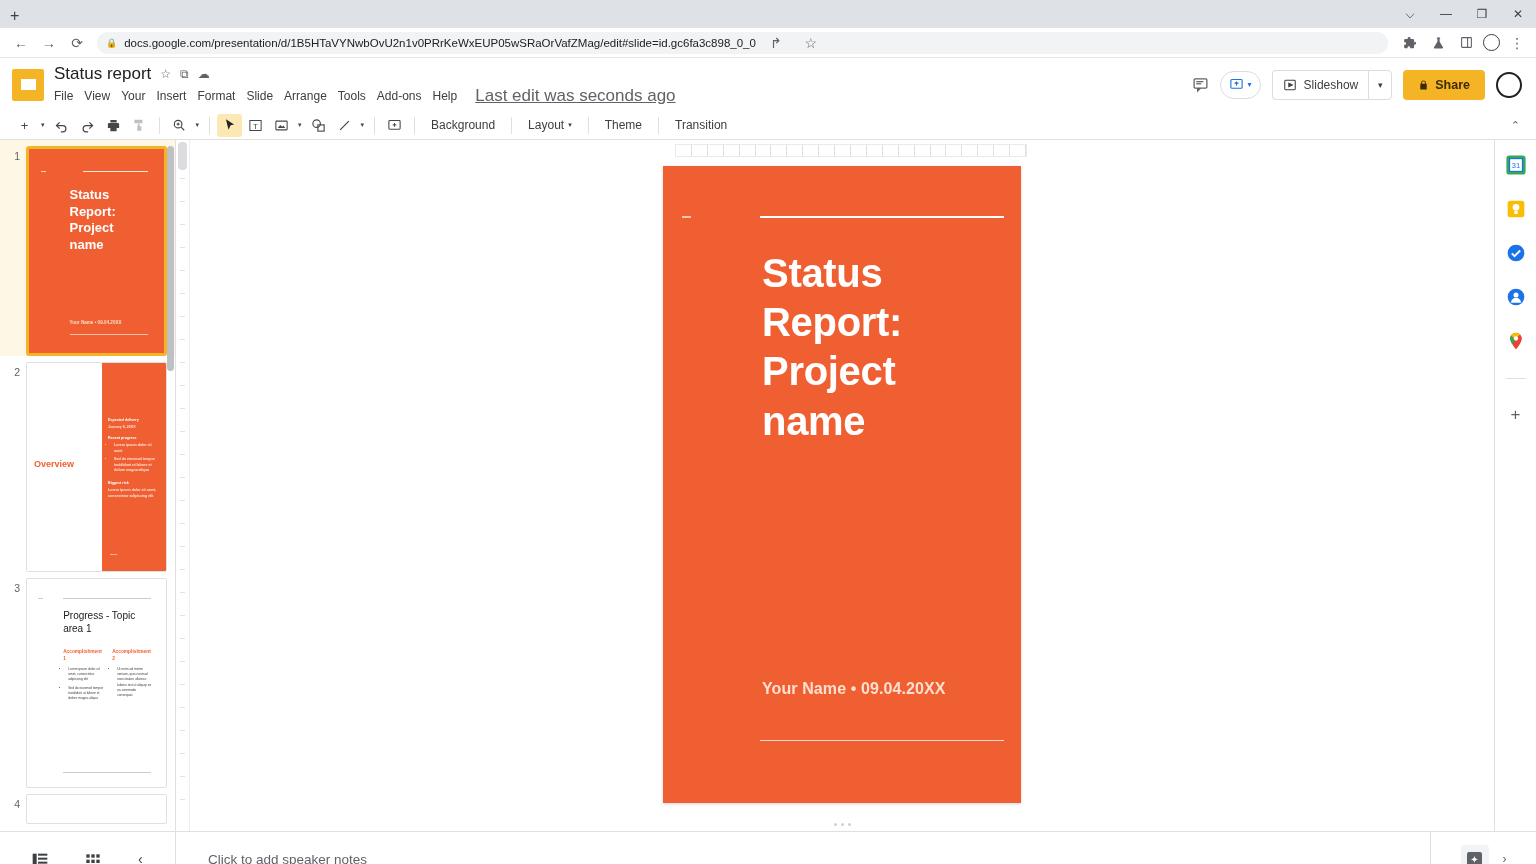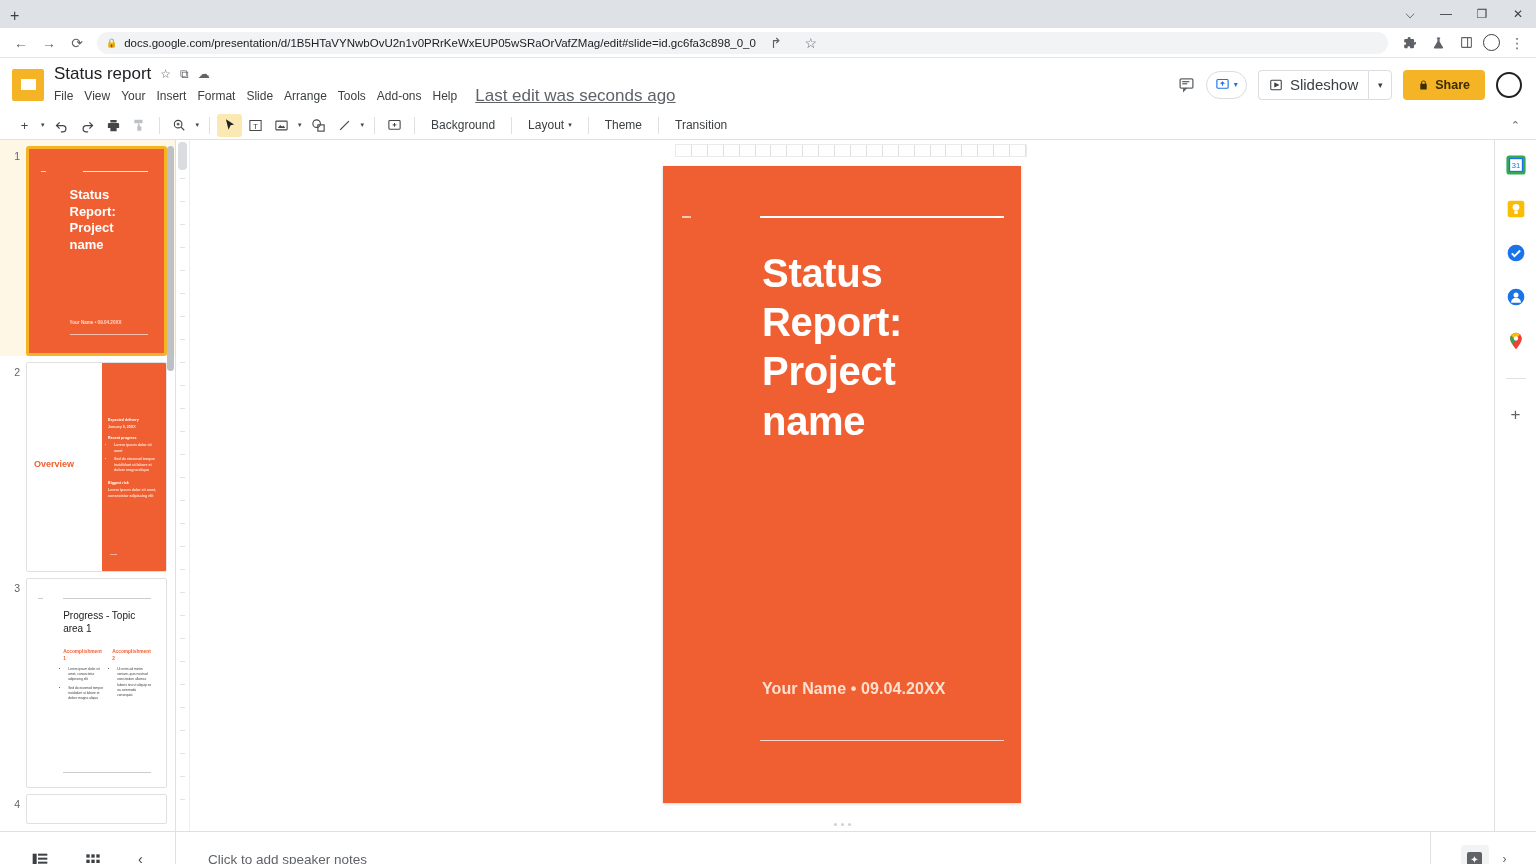--- a/index.html
+++ b/index.html
@@ -83,21 +83,21 @@
   .header-right { display: flex; align-items: center; gap: 11px; }
   .hr-ico { color: #5f6368; font-size: 15px; display: flex; align-items: center; }
   .present-btn {
     display: flex; align-items: center; gap: 4px; height: 28px;
     border: 1px solid #dadce0; border-radius: 14px; padding: 0 8px; color: #1a73e8;
   }
   .slideshow-group { display: flex; align-items: stretch; height: 30px; }
   .slideshow-btn {
     display: flex; align-items: center; gap: 7px; padding: 0 10px;
     border: 1px solid #dadce0; border-right: none; border-radius: 4px 0 0 4px;
-    font-size: 15px; color: #3c4043;
+    font-size: 12px; color: #3c4043;
   }
   .slideshow-arrow {
     width: 24px; border: 1px solid #dadce0; border-radius: 0 4px 4px 0;
     display: flex; align-items: center; justify-content: center; font-size: 9px; color: #3c4043;
   }
   .share-btn {
     display: flex; align-items: center; gap: 6px; height: 30px;
     background: #f5b426; border-radius: 4px; padding: 0 15px;
     font-size: 12.5px; color: #3c2c00; font-weight: bold;
   }

